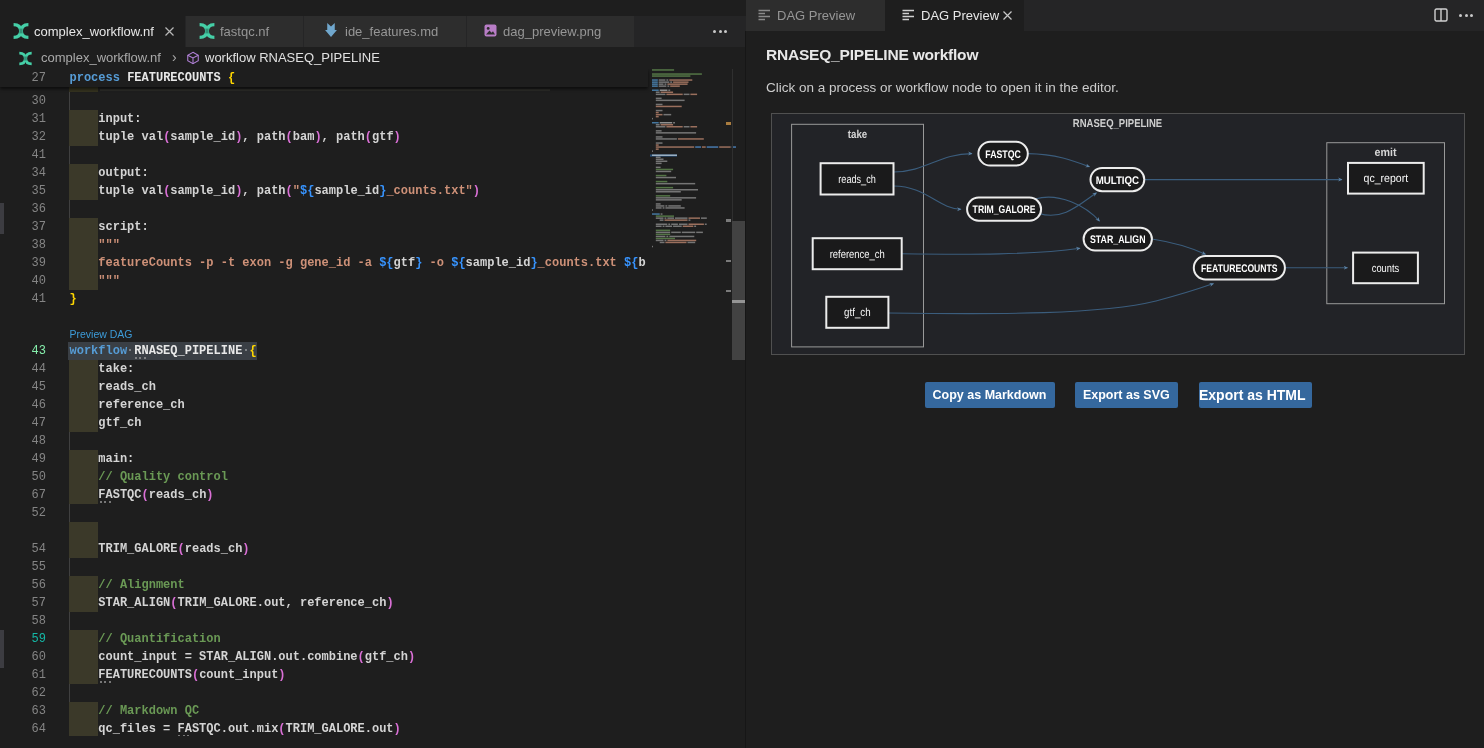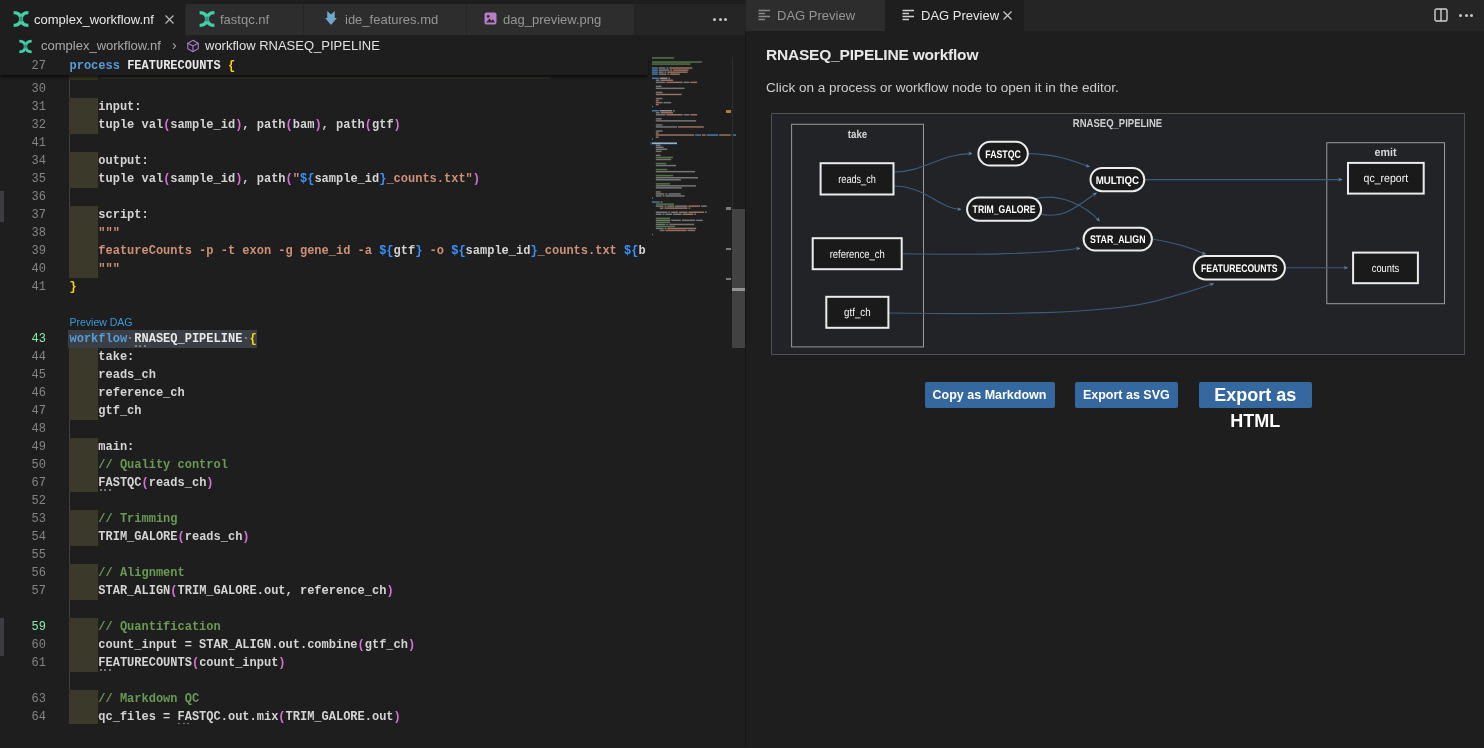--- a/index.html
+++ b/index.html
@@ -1,13 +1,13 @@
 <!DOCTYPE html>
 <html><head><meta charset="utf-8"><style>html,body{margin:0;padding:0;width:1484px;height:748px;background:#1e1e1e;overflow:hidden;}body{font-family:"Liberation Sans",sans-serif;position:relative;filter:brightness(1);}.abs{position:absolute;}.ln{position:absolute;left:0;height:18px;width:648px;}.gut{position:absolute;left:0;top:0;width:46px;text-align:right;color:#858585;font-family:"Liberation Mono",monospace;font-size:12px;line-height:18px;}.cod{position:absolute;left:69.5px;top:0;font-family:"Liberation Mono",monospace;font-size:12px;line-height:18px;white-space:pre;font-weight:bold;}.tab{position:absolute;top:0;height:31px;}.ttl{font-size:13px;line-height:31px;position:absolute;}</style></head><body>
-<div class="abs" style="left:0;top:4px;width:746px;height:720px;background:#1e1e1e;overflow:hidden">
+<div class="abs" style="left:0;top:16px;width:746px;height:720px;background:#1e1e1e;overflow:hidden">
     <div class="abs" style="left:0;top:0;width:746px;height:31px;background:#252526">
       <div class="tab" style="left:0;width:185px;background:#1e1e1e">
         <svg class="abs" style="left:12px;top:6px" width="18" height="18" viewBox="0 0 18 18">
           <path d="M1.6 2.6 C 6.8 2.6 8.7 5.4 8.7 9 C 8.7 12.6 6.8 15.4 1.6 15.4" fill="none" stroke="#45cfa7" stroke-width="3.3"></path>
           <path d="M16.4 2.6 C 11.2 2.6 9.3 5.4 9.3 9 C 9.3 12.6 11.2 15.4 16.4 15.4" fill="none" stroke="#45cfa7" stroke-width="3.3"></path>
           <rect x="7.4" y="6.6" width="3.2" height="4.8" fill="#1e5548" opacity="0.5"></rect>
         </svg>
         <div class="ttl" style="left:34px;color:#e7e7e7">complex_workflow.nf</div>
         <svg class="abs" style="left:164px;top:10px" width="11" height="11" viewBox="0 0 11 11">
           <path d="M1.5 1.5 L9.5 9.5 M9.5 1.5 L1.5 9.5" stroke="#b8b8b8" stroke-width="1.2"></path>
@@ -166,50 +166,52 @@
         <span class="gut" style="color:#858585">50</span>
         <span class="cod"><span style="color:#6a9955">    // Quality control</span></span>
       </div>
       <div class="ln" style="top:416.5px">
         <span class="gut" style="color:#858585">67</span>
         <span class="cod"><span style="color:#d4d4d4">    FASTQC</span><span style="color:#da70d6">(</span><span style="color:#d4d4d4">reads_ch</span><span style="color:#da70d6">)</span></span>
       </div>
       <div class="ln" style="top:434.5px">
         <span class="gut" style="color:#858585">52</span>
       </div>
-      <div class="ln" style="top:452.5px">
-        <span class="gut" style="color:#858585">53</span>
-        <span class="cod"><span style="color:#6a9955">    // Trimming</span></span>
-      </div>
       <div class="ln" style="top:470.5px">
         <span class="gut" style="color:#858585">54</span>
         <span class="cod"><span style="color:#d4d4d4">    TRIM_GALORE</span><span style="color:#da70d6">(</span><span style="color:#d4d4d4">reads_ch</span><span style="color:#da70d6">)</span></span>
       </div>
       <div class="ln" style="top:488.5px">
         <span class="gut" style="color:#858585">55</span>
       </div>
       <div class="ln" style="top:506.5px">
         <span class="gut" style="color:#858585">56</span>
         <span class="cod"><span style="color:#6a9955">    // Alignment</span></span>
       </div>
       <div class="ln" style="top:524.5px">
         <span class="gut" style="color:#858585">57</span>
         <span class="cod"><span style="color:#d4d4d4">    STAR_ALIGN</span><span style="color:#da70d6">(</span><span style="color:#d4d4d4">TRIM_GALORE.out, reference_ch</span><span style="color:#da70d6">)</span></span>
       </div>
+      <div class="ln" style="top:542.5px">
+        <span class="gut" style="color:#858585">58</span>
+      </div>
       <div class="ln" style="top:560.5px">
-        <span class="gut" style="color:#86efac">59</span>
+        <span class="gut" style="color:#14b8a6">59</span>
         <span class="cod"><span style="color:#6a9955">    // Quantification</span></span>
       </div>
       <div class="ln" style="top:578.5px">
         <span class="gut" style="color:#858585">60</span>
         <span class="cod"><span style="color:#d4d4d4">    count_input = STAR_ALIGN.out.combine</span><span style="color:#da70d6">(</span><span style="color:#d4d4d4">gtf_ch</span><span style="color:#da70d6">)</span></span>
       </div>
       <div class="ln" style="top:596.5px">
         <span class="gut" style="color:#858585">61</span>
         <span class="cod"><span style="color:#d4d4d4">    FEATURECOUNTS</span><span style="color:#da70d6">(</span><span style="color:#d4d4d4">count_input</span><span style="color:#da70d6">)</span></span>
+      </div>
+      <div class="ln" style="top:614.5px">
+        <span class="gut" style="color:#858585">62</span>
       </div>
       <div class="ln" style="top:632.5px">
         <span class="gut" style="color:#858585">63</span>
         <span class="cod"><span style="color:#6a9955">    // Markdown QC</span></span>
       </div>
       <div class="ln" style="top:650.5px">
         <span class="gut" style="color:#858585">64</span>
         <span class="cod"><span style="color:#d4d4d4">    qc_files = FASTQC.out.mix</span><span style="color:#da70d6">(</span><span style="color:#d4d4d4">TRIM_GALORE.out</span><span style="color:#da70d6">)</span></span>
       </div>
       <div class="ln" style="top:668.5px">
@@ -450,14 +452,14 @@
       <text x="346.75" y="130.1" text-anchor="middle" font-size="11" font-weight="bold" fill="#ffffff" textLength="55.5" lengthAdjust="spacingAndGlyphs" text-rendering="geometricPrecision" font-family="Liberation Sans,sans-serif">STAR_ALIGN</text>
       <rect x="422.8" y="143" width="91.09999999999997" height="23.5" rx="11.75" fill="#1a1a1b" stroke="#ececec" stroke-width="2"></rect>
       <text x="468.35" y="158.75" text-anchor="middle" font-size="11" font-weight="bold" fill="#ffffff" textLength="76.5" lengthAdjust="spacingAndGlyphs" text-rendering="geometricPrecision" font-family="Liberation Sans,sans-serif">FEATURECOUNTS</text>
       <rect x="577" y="49.9" width="75.70000000000005" height="30.699999999999996" fill="#1a1a1b" stroke="#ececec" stroke-width="2"></rect>
       <text x="614.85" y="69.25" text-anchor="middle" font-size="11.5" fill="#f8f8f8" textLength="44.5" lengthAdjust="spacingAndGlyphs" text-rendering="geometricPrecision" font-family="Liberation Sans,sans-serif">qc_report</text>
       <rect x="582.1" y="139.6" width="64.79999999999995" height="30.599999999999994" fill="#1a1a1b" stroke="#ececec" stroke-width="2"></rect>
       <text x="614.5" y="158.89999999999998" text-anchor="middle" font-size="11.5" fill="#f8f8f8" textLength="27.5" lengthAdjust="spacingAndGlyphs" text-rendering="geometricPrecision" font-family="Liberation Sans,sans-serif">counts</text>
     </svg>
     <div style="position:absolute;top:381.5px;height:26px;background:#35689e;border-radius:2px;color:#ffffff;font-size:12.5px;font-weight:bold;text-align:center;line-height:26px;left:178.5px;width:130px">Copy as Markdown</div>
     <div style="position:absolute;top:381.5px;height:26px;background:#35689e;border-radius:2px;color:#ffffff;font-size:12.5px;font-weight:bold;text-align:center;line-height:26px;left:328.8px;width:103px">Export as SVG</div>
-    <div style="position:absolute;top:381.5px;height:26px;background:#35689e;border-radius:2px;color:#ffffff;font-size:18px;font-weight:bold;text-align:center;line-height:26px;left:453px;width:112.5px">Export as HTML</div>
+    <div style="position:absolute;top:381.5px;height:26px;background:#35689e;border-radius:2px;color:#ffffff;font-size:14px;font-weight:bold;text-align:left;line-height:26px;left:453px;width:112.5px">Export as HTML</div>
   </div>
 <div class="abs" style="left:745px;top:31px;width:1px;height:717px;background:#161616"></div>
 </body></html>

